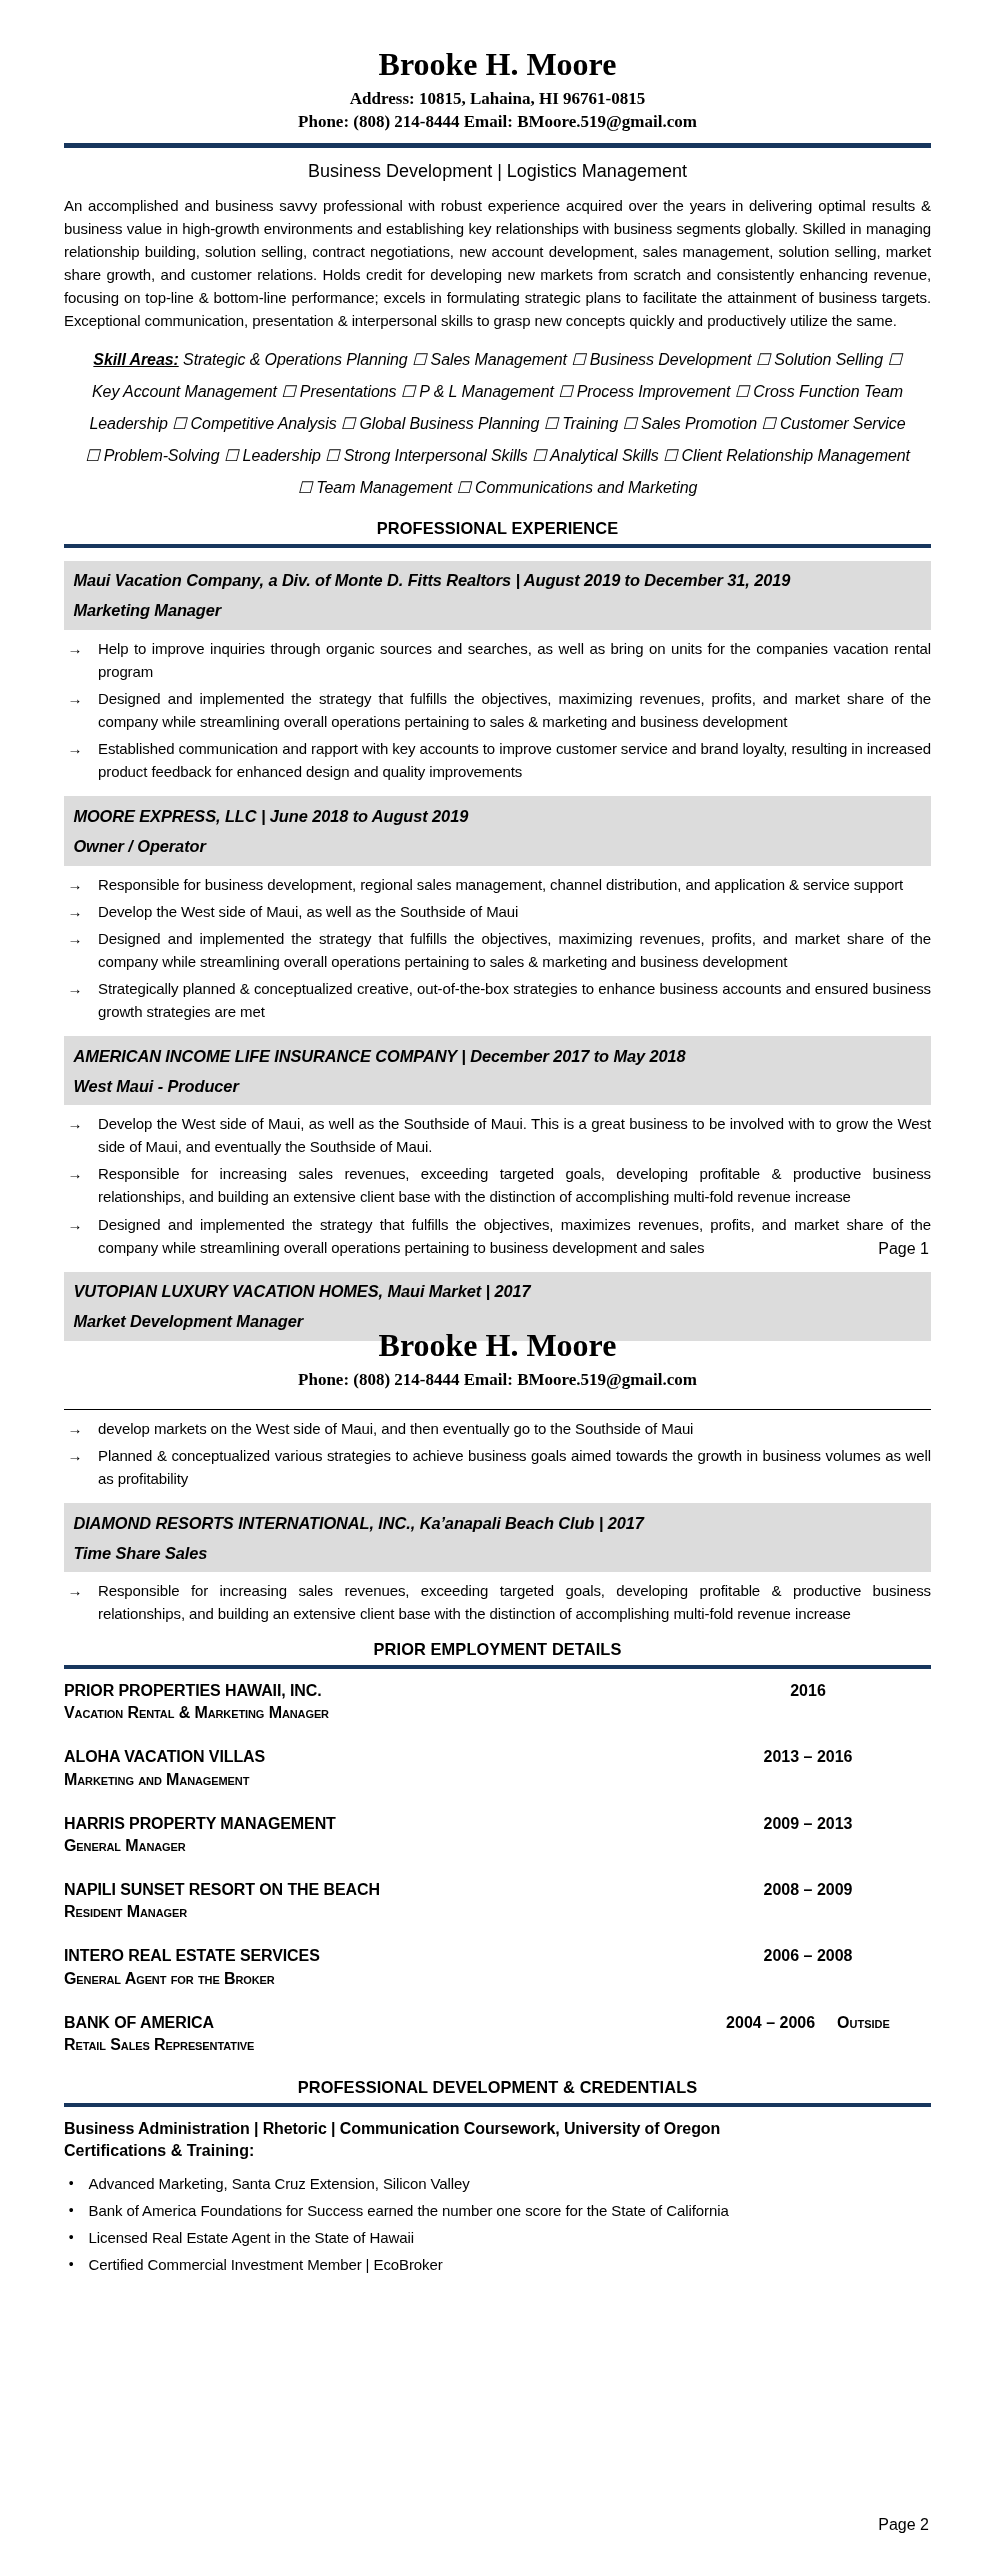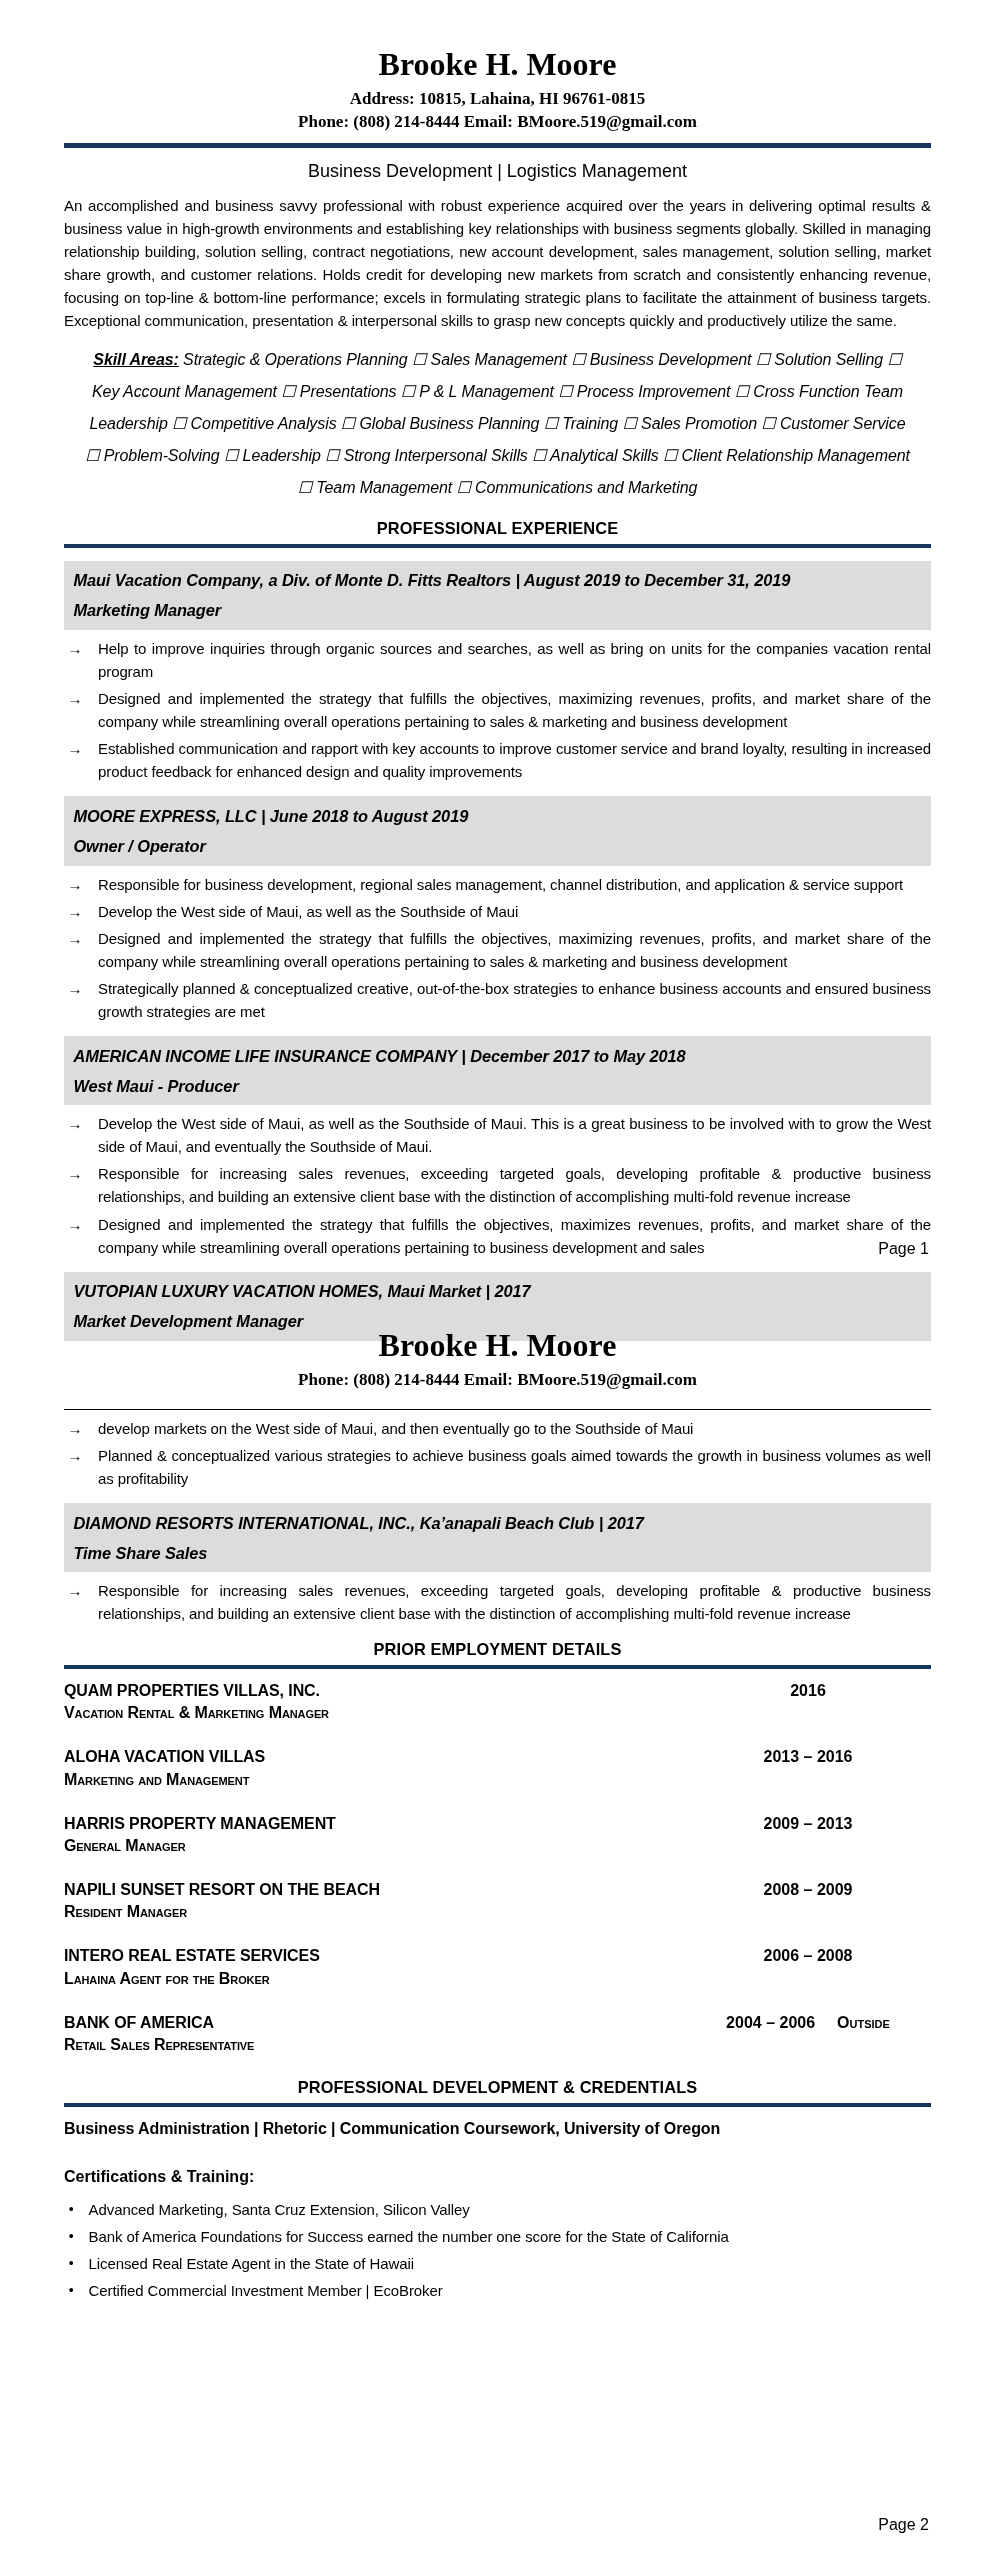--- a/index.html
+++ b/index.html
@@ -81,21 +81,21 @@
   .prior-suffix:not(:empty){margin-left:22px;}
   .prior-title{
     font-size:16px;font-weight:bold;font-variant:small-caps;line-height:22px;
     letter-spacing:-0.1px;
   }
   .prior-list{margin-top:9.4px;}
 
   .edu-line{
     font-size:16px;font-weight:bold;margin-top:9.4px;line-height:23.4px;letter-spacing:-0.1px;
   }
-  .cert-label{font-size:16px;font-weight:bold;margin-top:26px;line-height:22px;}
+  .cert-label{font-size:16px;font-weight:bold;line-height:22px;}
   ul.dots{list-style:none;margin-top:8.2px;}
   ul.dots li{display:flex;font-size:15px;line-height:27px;letter-spacing:-0.1px;}
   ul.dots .dot{flex:0 0 24.6px;padding-left:4.7px;font-size:14px;}
 </style>
 </head>
 <body>
 
 <div>
 
   <section class="page page1">
@@ -218,21 +218,21 @@
           </li>
       </ul>
     </div>
 
     <h2 class="section-header">PRIOR EMPLOYMENT DETAILS</h2>
     <div class="rule-navy thin"></div>
 
     <div class="prior-list">
       <div class="prior-entry">
         <div class="prior-top">
-          <span class="prior-company">QUAM PROPERTIES VILLAS, INC.</span>
+          <span class="prior-company">PRIOR PROPERTIES HAWAII, INC.</span>
           <span class="prior-date-cell">
               <span>2016</span>
               <span class="prior-suffix"></span>
             </span>
         </div>
         <div class="prior-title">Vacation Rental &amp; Marketing Manager</div>
       </div>
 
       <div class="prior-entry">
         <div class="prior-top">
@@ -268,21 +268,21 @@
       </div>
 
       <div class="prior-entry">
         <div class="prior-top">
           <span class="prior-company">INTERO REAL ESTATE SERVICES</span>
           <span class="prior-date-cell">
               <span>2006 – 2008</span>
               <span class="prior-suffix"></span>
             </span>
         </div>
-        <div class="prior-title">Lahaina Agent for the Broker</div>
+        <div class="prior-title">General Agent for the Broker</div>
       </div>
 
       <div class="prior-entry">
         <div class="prior-top">
           <span class="prior-company">BANK OF AMERICA</span>
           <span class="prior-date-cell">
               <span>2004 – 2006</span>
               <span class="prior-suffix">Outside</span>
             </span>
         </div>

